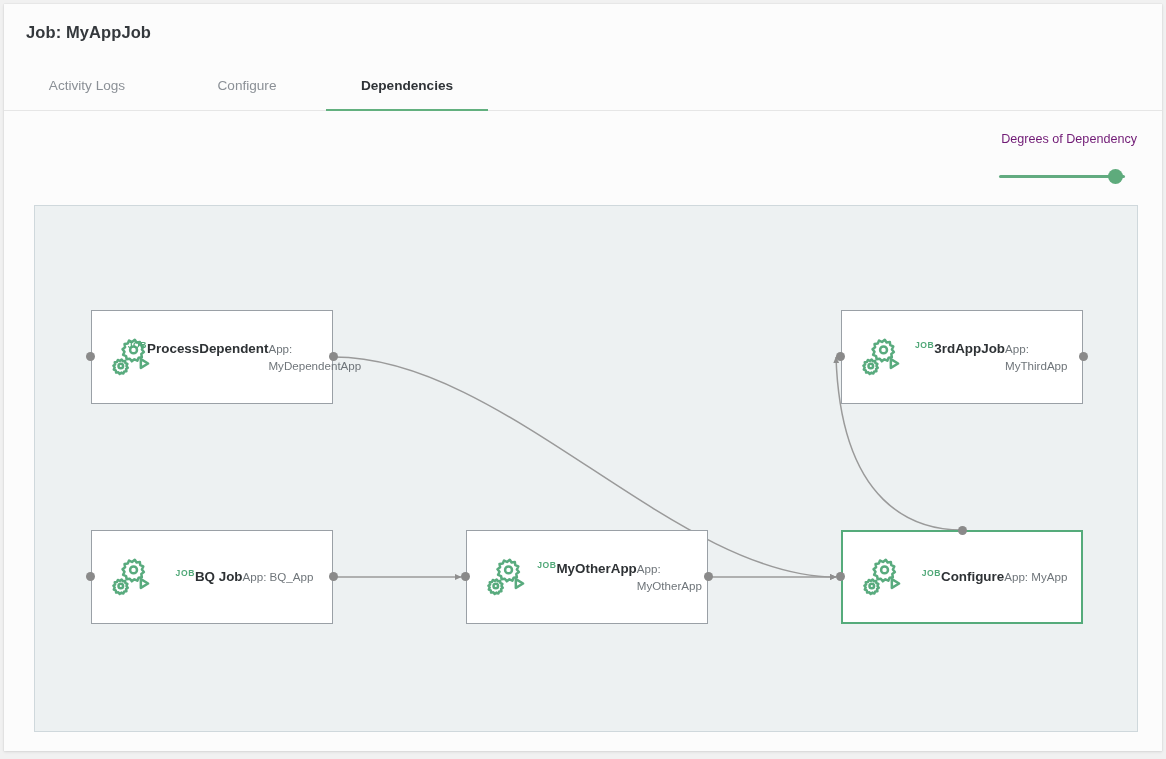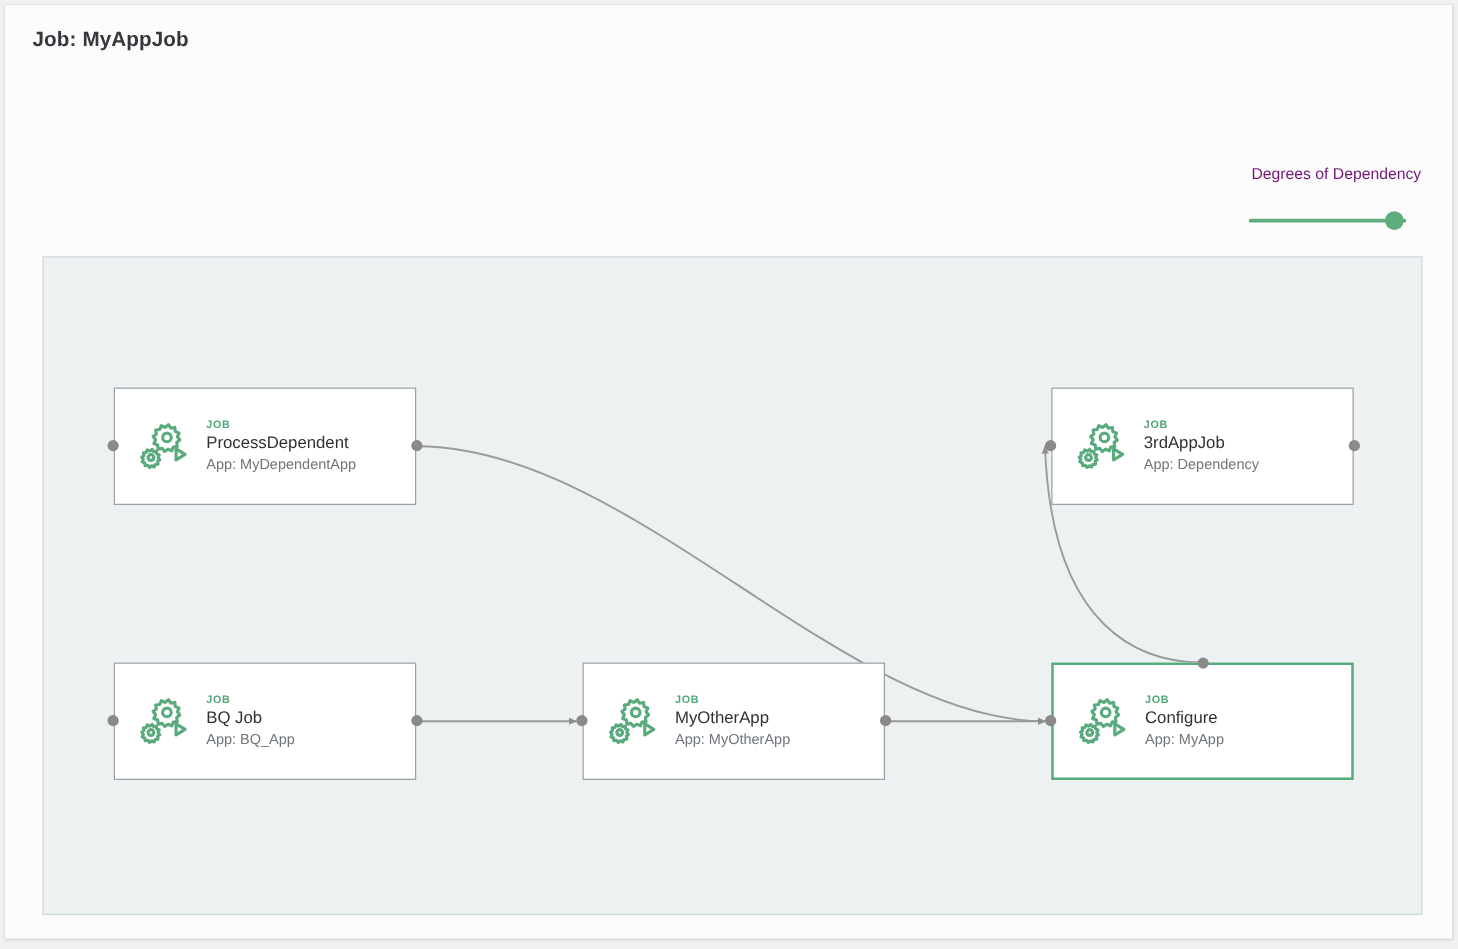--- a/index.html
+++ b/index.html
@@ -157,35 +157,34 @@
     margin-left: 17px;
     margin-right: 10px;
     width: 46px;
     height: 46px;
     display: block;
   }
   .node-text {
     flex: 1 1 auto;
     min-width: 0;
     display: flex;
-    flex-direction: column;
     justify-content: center;
     padding-right: 8px;
   }
   .node-kicker {
     font-size: 8.6px;
     font-weight: bold;
     color: #51a878;
     letter-spacing: 0.55px;
     line-height: 1.25;
     margin-bottom: 1px;
   }
   .node-title {
     font-size: 13.4px;
-    font-weight: normal;
+    font-weight: bold;
     color: #2e3235;
     line-height: 1.3;
   }
   .node-sub {
     font-size: 11.6px;
     color: #6f757a;
     line-height: 1.45;
     margin-top: 1px;
   }
   .handle {
@@ -200,20 +199,31 @@
 </head>
 <body>
 
 <div id="app">
   <div class="page-card">
 
     <div class="header">
       <div class="page-title">Job: MyAppJob</div>
     </div>
 
+    <div class="tabbar">
+      <div class="tab tab-0">
+        <span>Activity Logs</span>
+      </div>
+      <div class="tab tab-1">
+        <span>Configure</span>
+      </div>
+      <div class="tab tab-2 active">
+        <span>Dependencies</span>
+      </div>
+    </div>
 
     <div class="slider-area">
       <div class="slider-label">Degrees of Dependency</div>
       <div class="slider-wrap">
         <div class="slider-track"></div>
         <div class="slider-thumb"></div>
       </div>
     </div>
 
     <div class="canvas">
@@ -257,21 +267,21 @@
             <path d="M26.9 6.0 l1.9 2.9 3.4-0.6 0.4 3.4 3.2 1.3 -1.5 3.1 2.1 2.7 -2.7 2.1 0.6 3.4 -3.4 0.4 -1.3 3.2 -3.1-1.5 -2.7 2.1 -2.1-2.7 -3.4 0.6 -0.4-3.4 -3.2-1.3 1.5-3.1 -2.1-2.7 2.7-2.1 -0.6-3.4 3.4-0.4 1.3-3.2 3.1 1.5z"></path>
             <circle cx="25.6" cy="16.6" r="3.6"></circle>
             <path d="M13.2 26.6 l1.3 1.9 2.3-0.4 0.3 2.3 2.1 0.9 -1.0 2.1 1.4 1.8 -1.8 1.4 0.4 2.3 -2.3 0.3 -0.9 2.1 -2.1-1.0 -1.8 1.4 -1.4-1.8 -2.3 0.4 -0.3-2.3 -2.1-0.9 1.0-2.1 -1.4-1.8 1.8-1.4 -0.4-2.3 2.3-0.3 0.9-2.1 2.1 1.0z"></path>
             <circle cx="12.3" cy="33.4" r="2.4"></circle>
             <path d="M33.2 26.2 l7.6 4.6 -7.6 4.6 z"></path>
           </g>
         </svg>
         <div class="node-text">
           <div class="node-kicker">JOB</div>
           <div class="node-title">3rdAppJob</div>
-          <div class="node-sub">App: Dependency</div>
+          <div class="node-sub">App: MyThirdApp</div>
         </div>
       </div>
       <div class="handle" style="left:801px; top:146px;"></div>
       <div class="handle" style="left:1044px; top:146px;"></div>
 
       <div class="node" style="left:56px; top:324px;">
         <svg class="node-icon" viewBox="0 0 48 48">
           <g fill="none" stroke="#59ab7e" stroke-width="2.6" stroke-linejoin="round" stroke-linecap="round">
             <path d="M26.9 6.0 l1.9 2.9 3.4-0.6 0.4 3.4 3.2 1.3 -1.5 3.1 2.1 2.7 -2.7 2.1 0.6 3.4 -3.4 0.4 -1.3 3.2 -3.1-1.5 -2.7 2.1 -2.1-2.7 -3.4 0.6 -0.4-3.4 -3.2-1.3 1.5-3.1 -2.1-2.7 2.7-2.1 -0.6-3.4 3.4-0.4 1.3-3.2 3.1 1.5z"></path>
             <circle cx="25.6" cy="16.6" r="3.6"></circle>

